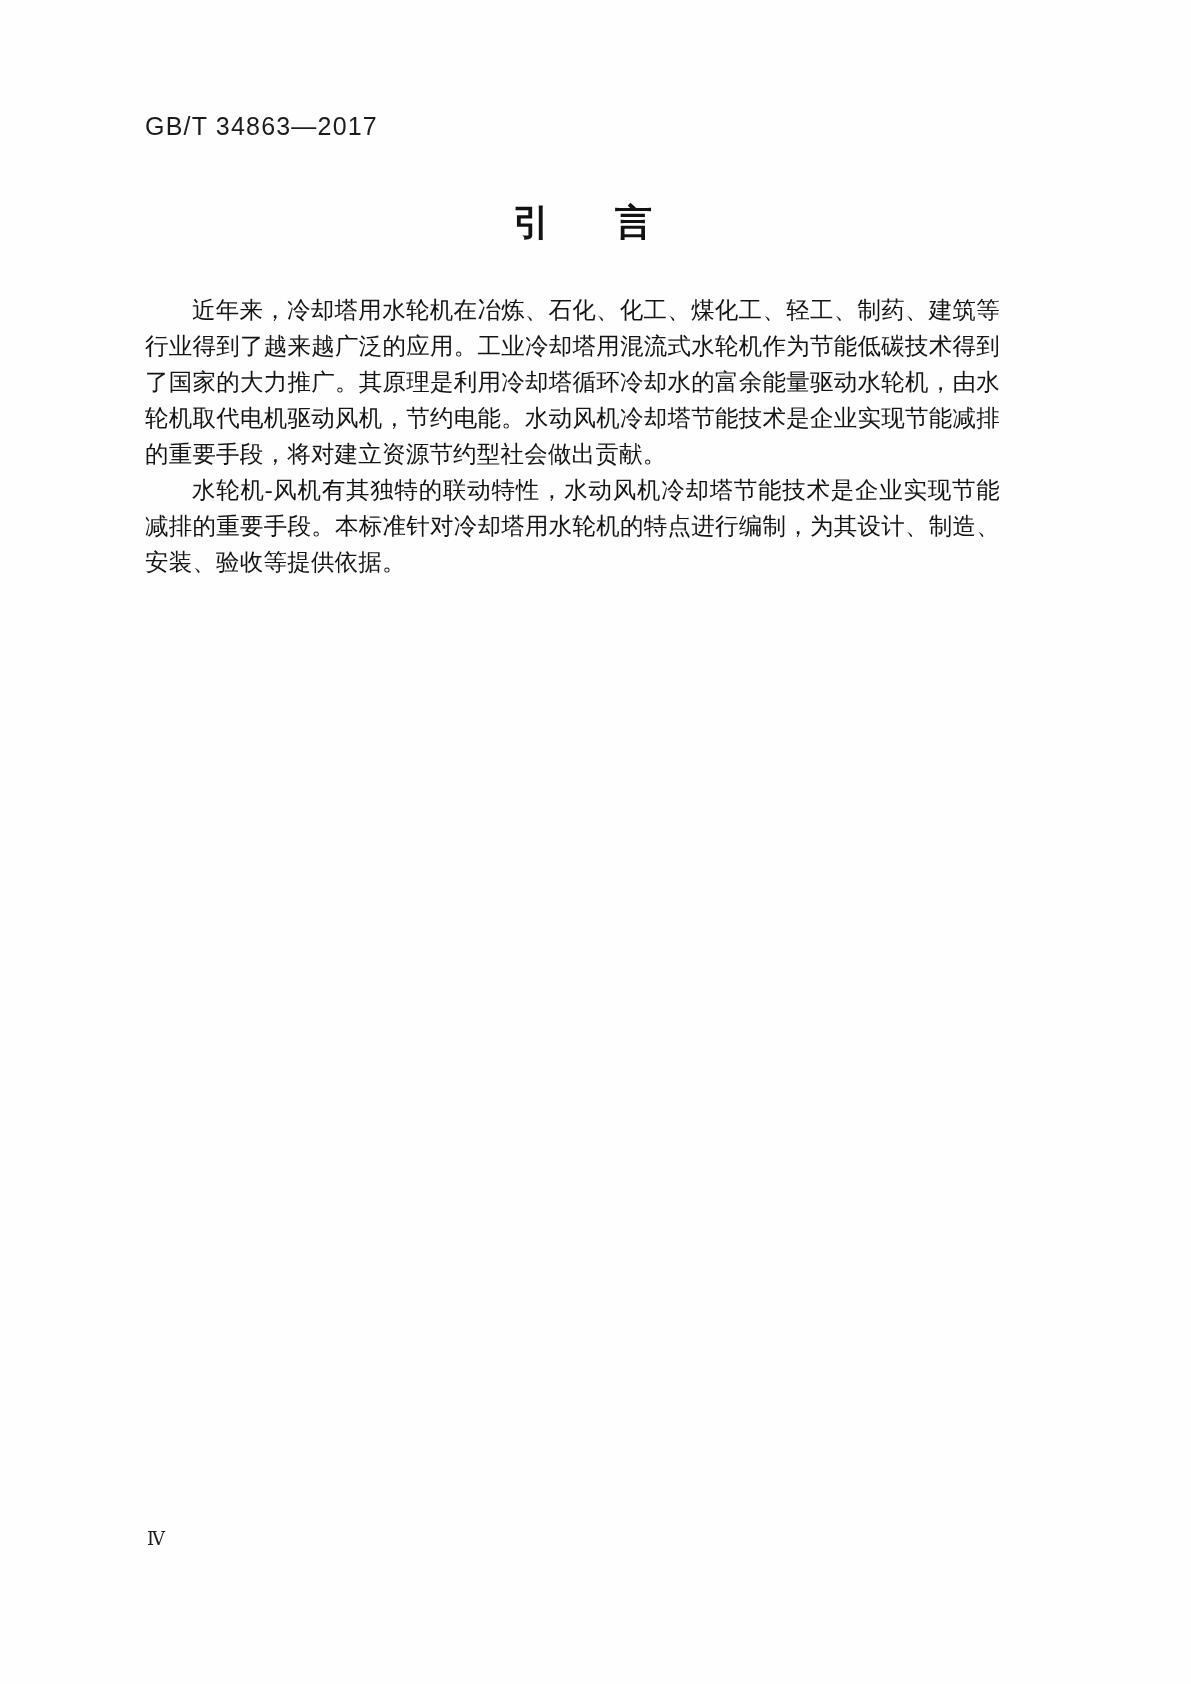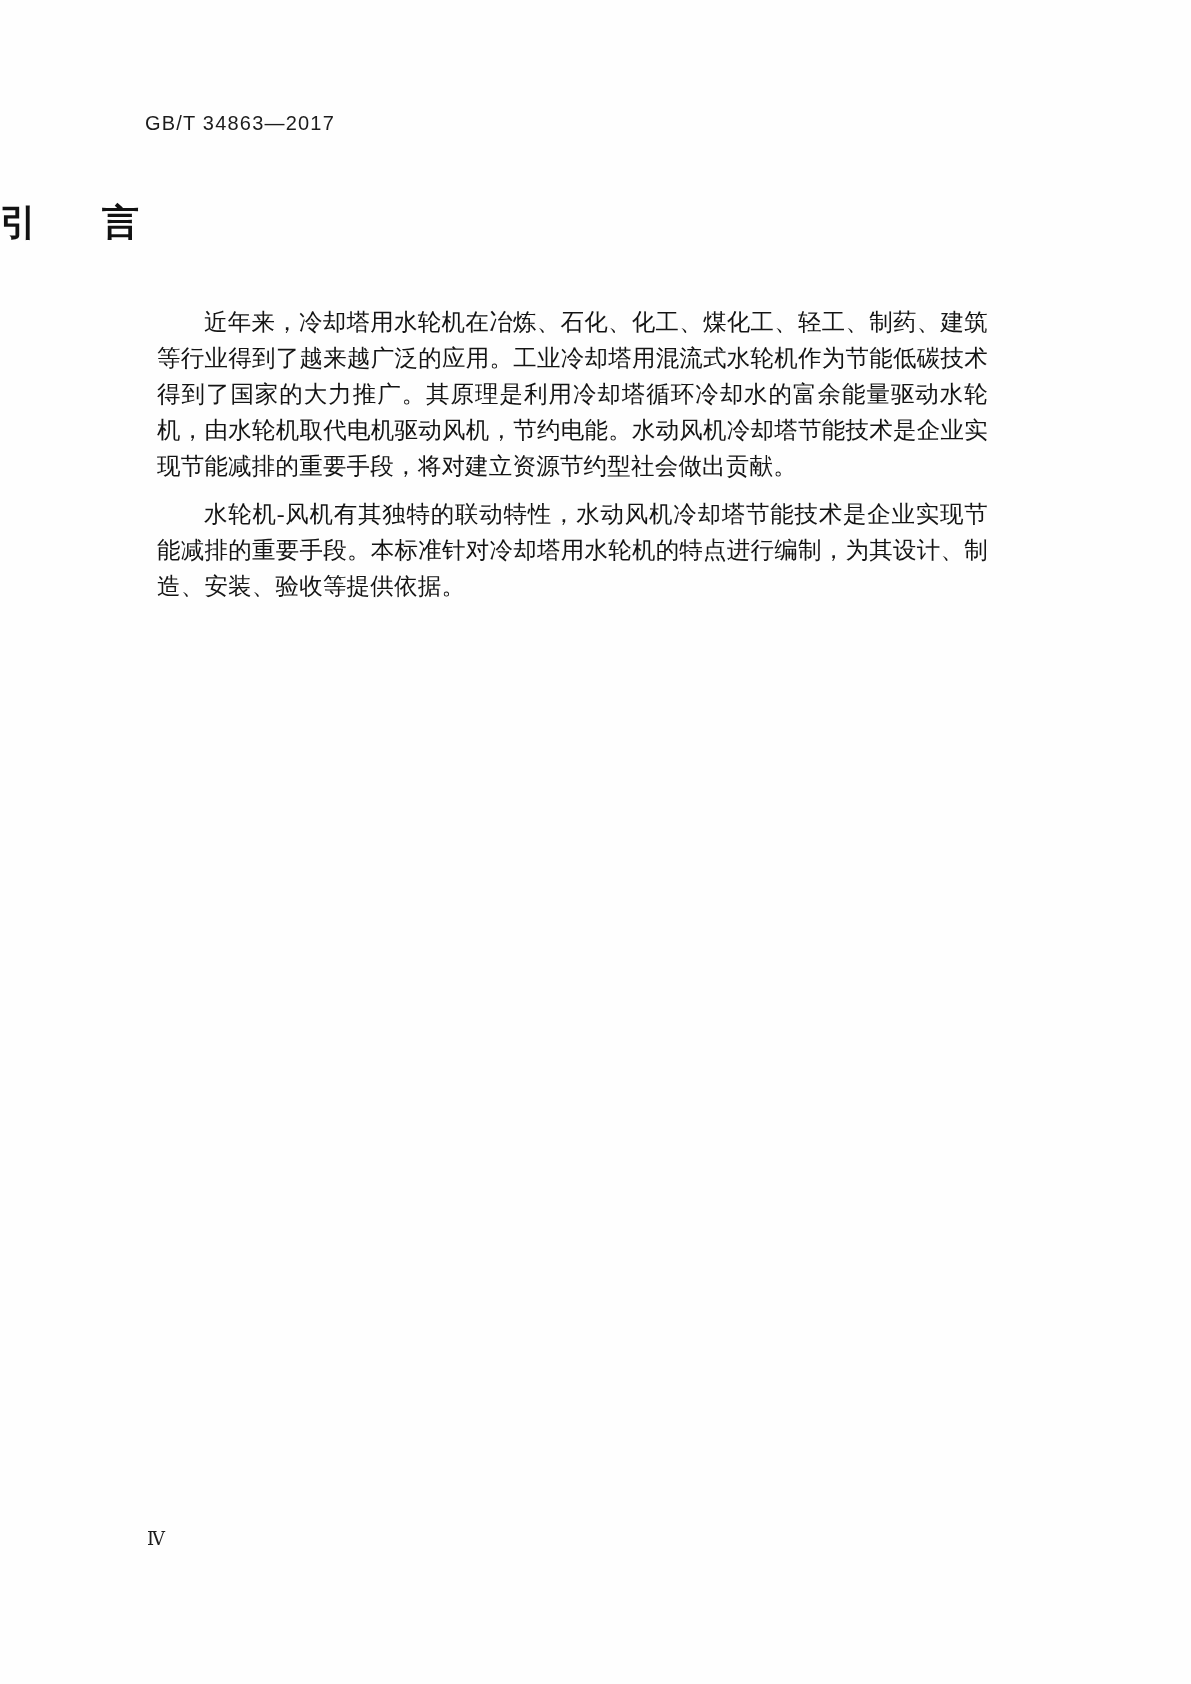--- a/index.html
+++ b/index.html
@@ -18,44 +18,45 @@
     height: 1684px;
     margin: 0 auto;
     background: #fefefe;
     overflow: hidden;
   }
   .header {
     position: absolute;
     top: 112px;
     left: 145px;
     font-family: "Liberation Sans", "DejaVu Sans", sans-serif;
-    font-size: 20px;
+    font-size: 25px;
     letter-spacing: 1.2px;
     color: #1c1c1c;
     white-space: nowrap;
   }
   .doc-title {
     position: absolute;
     top: 198px;
     left: 0;
     width: 1191px;
+    text-align: center;
     font-family: "DejaVu Serif", "Liberation Serif", serif;
     font-weight: bold;
     font-size: 37px;
     letter-spacing: 26px;
     color: #121212;
   }
   .body-block {
     position: absolute;
     top: 292px;
     left: 145px;
     width: 855px;
   }
   p.para {
-    margin: 12px;
+    margin: 0;
     font-size: 23.5px;
     line-height: 36px;
     text-align: justify;
     text-justify: inter-ideograph;
     letter-spacing: 0.2px;
     color: #141414;
   }
   p.para.indent {
     text-indent: 47px;
   }

